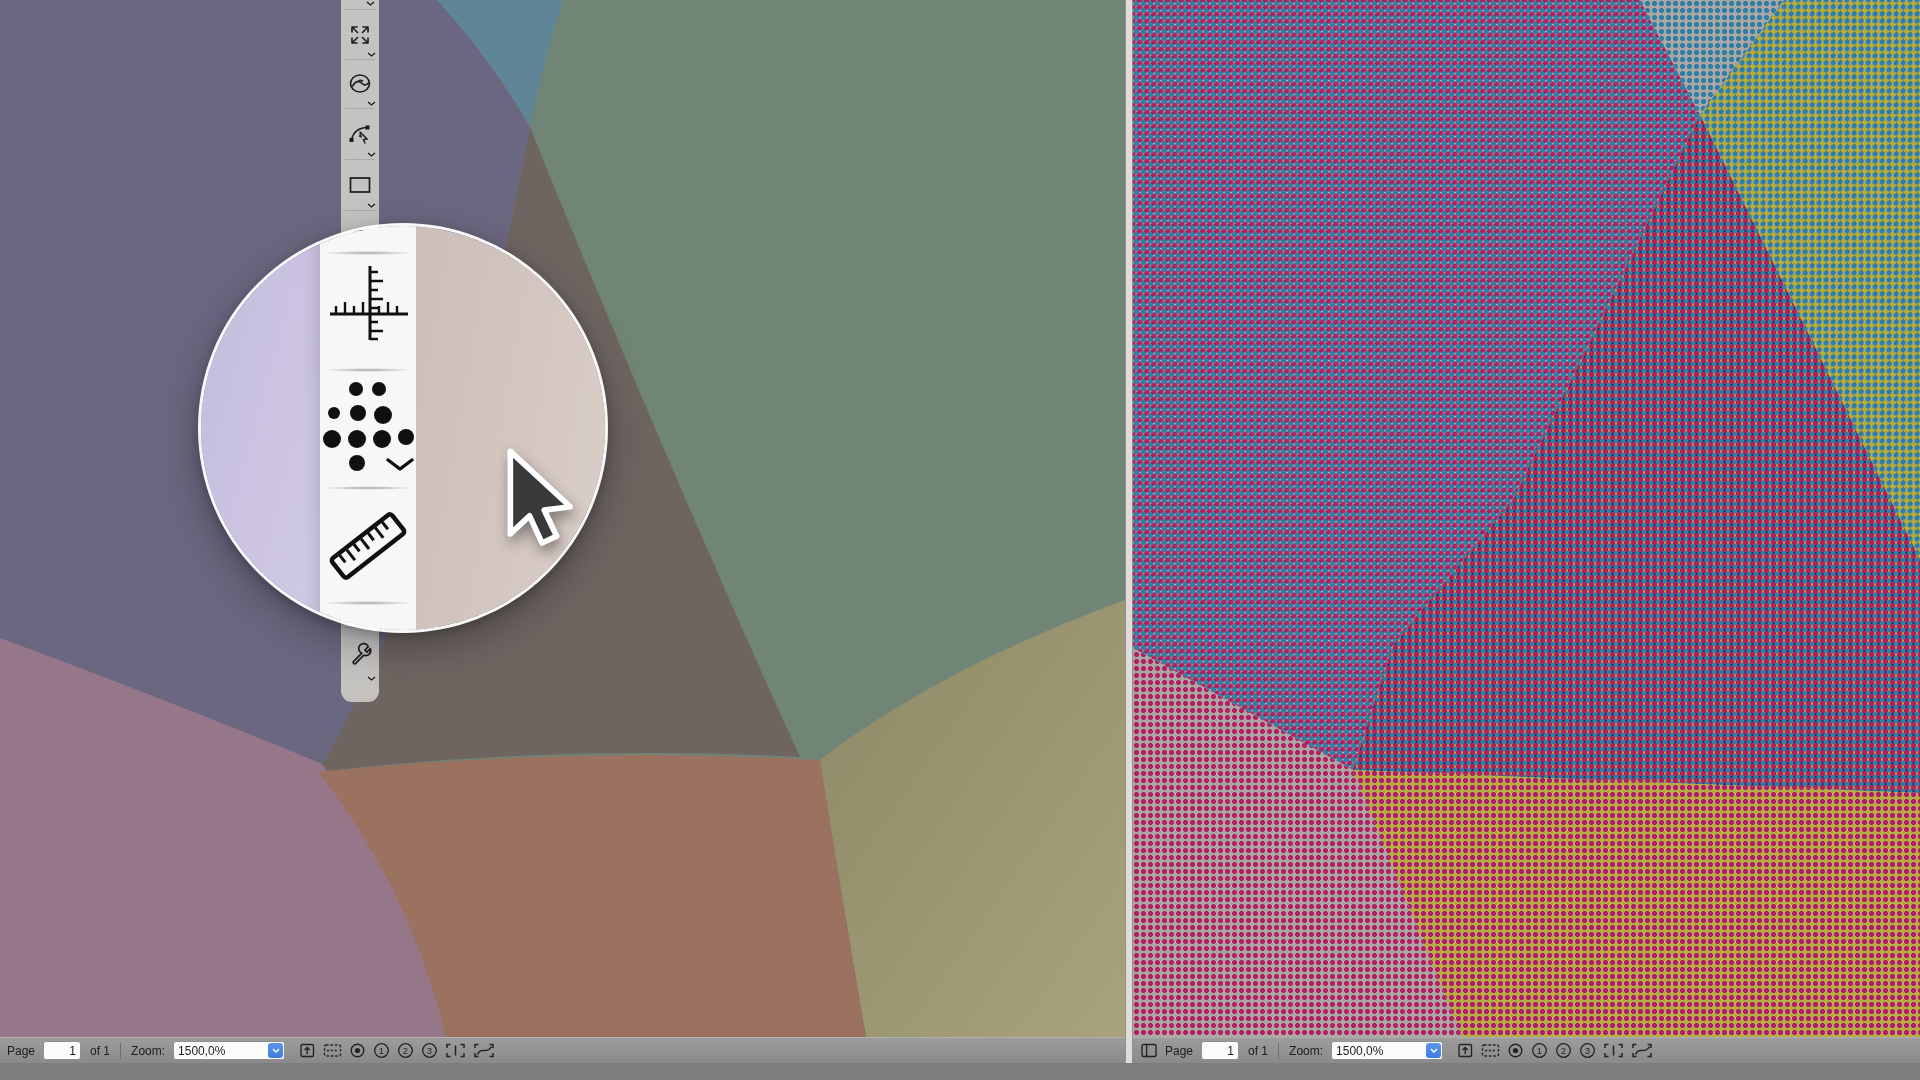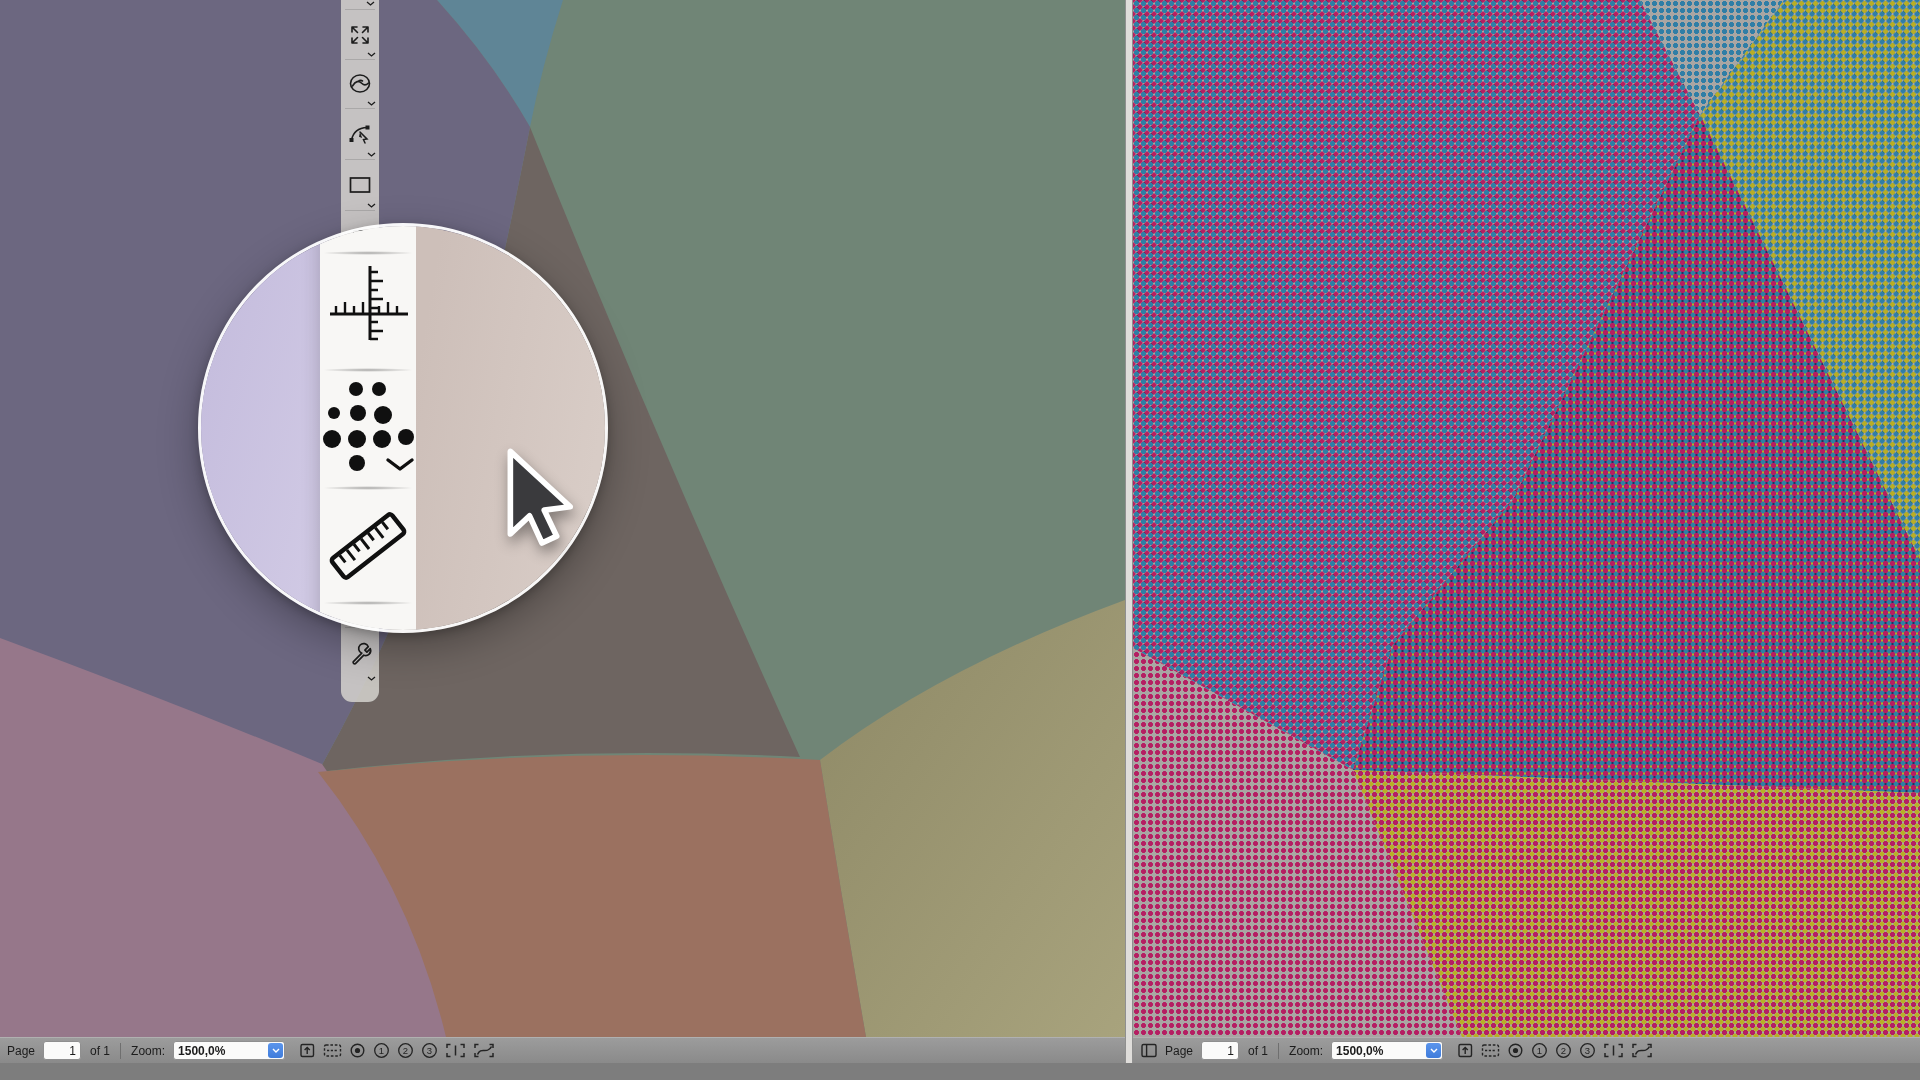--- a/index.html
+++ b/index.html
@@ -80,21 +80,21 @@
   .statusbar{position:absolute;top:1037px;height:26px;display:flex;align-items:center;
       background:linear-gradient(#9c9c9c,#8a8a8a);border-top:1px solid #b0b0b0;
       box-sizing:border-box;font-size:12px;color:#1c1c1c;}
   #statusbar-left{left:0;width:1125px;padding-left:7px;}
   #statusbar-right{left:1133px;width:787px;padding-left:7px;}
   .sb-label{margin-right:8px;white-space:nowrap;}
   .sb-field{background:#fbfbfa;border:1px solid #8f8f8f;border-radius:3px;height:17px;
       font-size:12px;color:#1c1c1c;font-family:"Liberation Sans",sans-serif;padding:0 4px;box-sizing:content-box;}
   .sb-page{width:28px;text-align:right;margin-right:9px;}
   .sb-zoomwrap{position:relative;display:flex;align-items:center;margin-right:14px;}
-  .sb-zoom{width:86px;padding-right:20px;font-weight:bold;}
+  .sb-zoom{width:86px;padding-right:20px;}
   .sb-zoom-btn{position:absolute;right:2px;width:15px;height:15px;border-radius:3px;
       background:linear-gradient(#5b95ec,#3f7cdb);display:flex;align-items:center;justify-content:center;}
   .sb-sep{width:1px;height:16px;background:#6f6f6f;margin:0 10px 0 2px;}
   .sb-ico{margin-right:7px;display:flex;align-items:center;justify-content:center;}
   .window-bottom{position:absolute;left:0;top:1063px;width:1920px;height:17px;background:#7d7d7d;}
 
   svg{overflow:visible;}
 </style>
 </head>
 <body>

